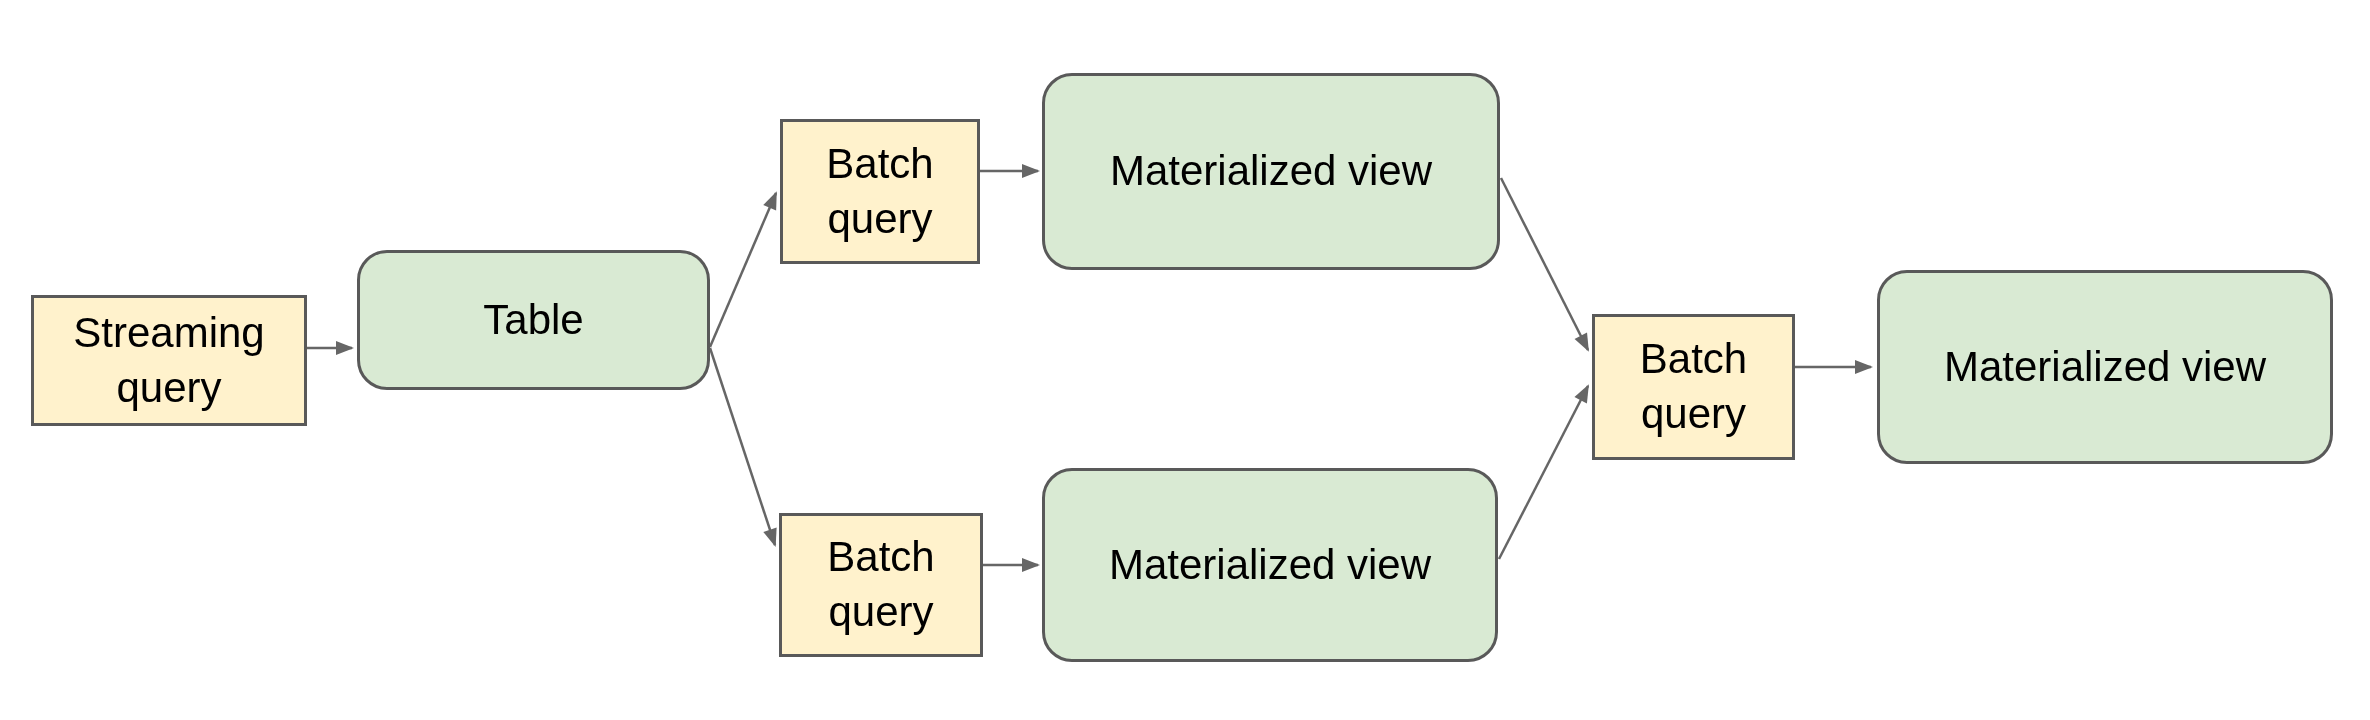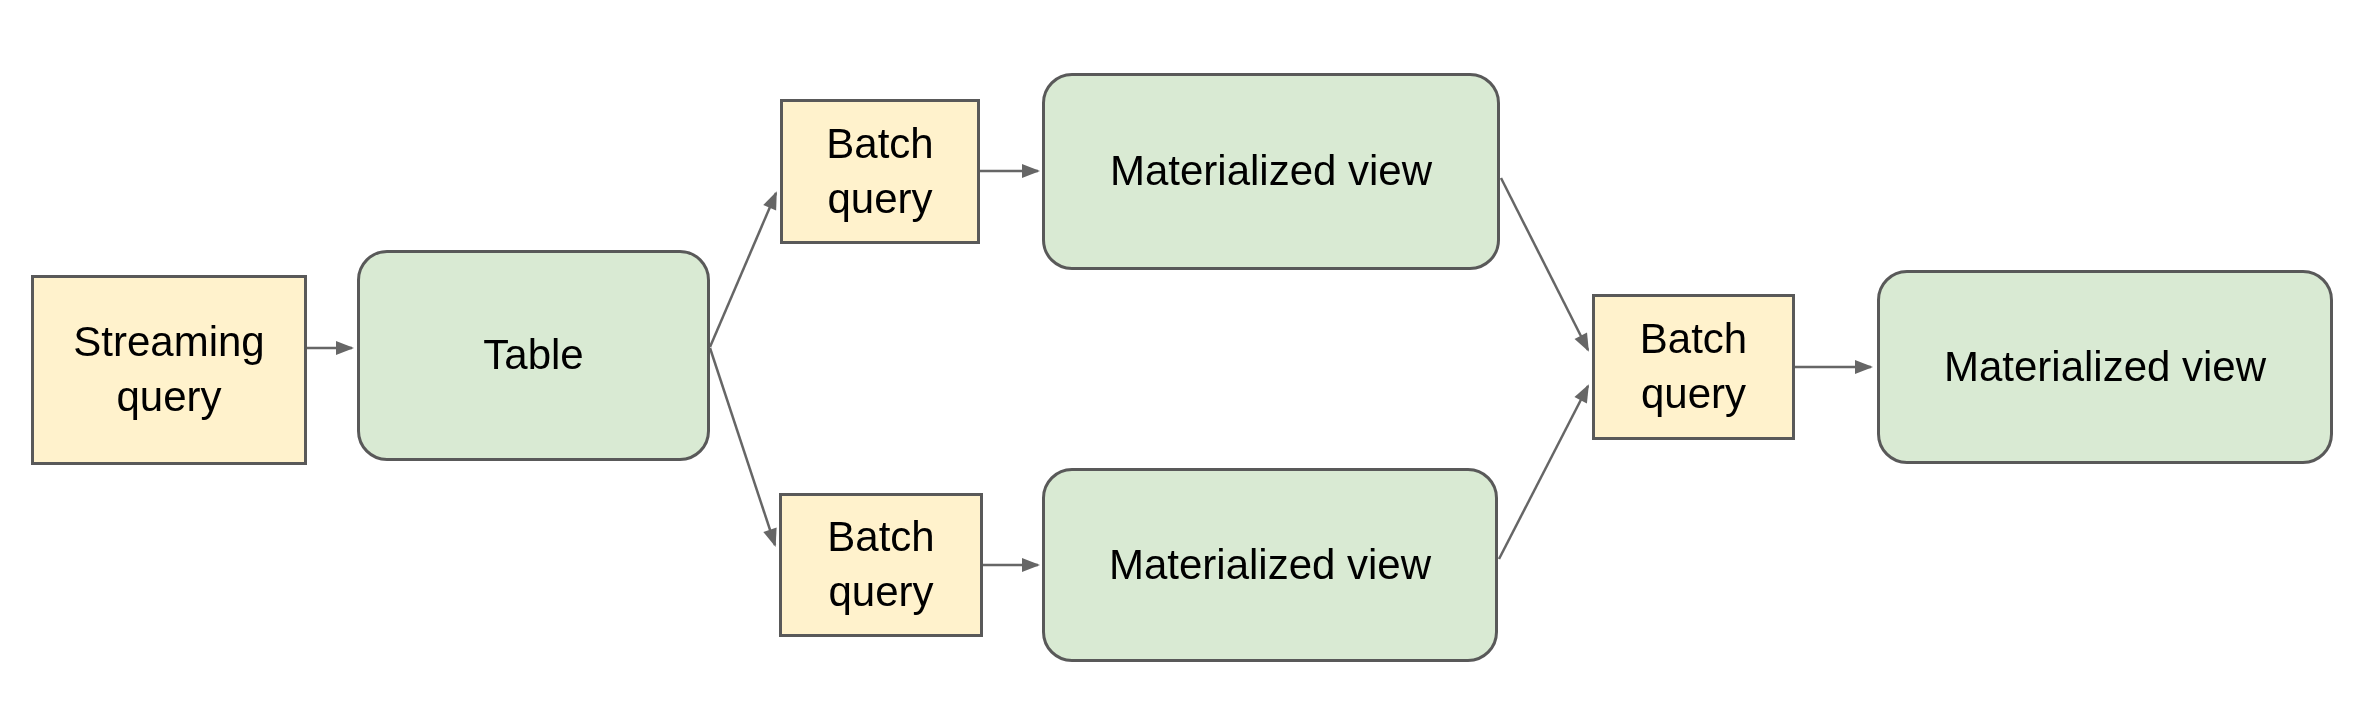--- a/index.html
+++ b/index.html
@@ -30,28 +30,29 @@
     justify-content: center;
     text-align: center;
     font-size: 42px;
     line-height: 1.3;
     color: var(--text, #000000);
     border: 3px solid var(--node-border, #595959);
   }
   .node--query {
     background: var(--query-fill, #fff2cc);
     border-radius: 0;
+    margin-top: 20px;
   }
   .node--view {
     background: var(--view-fill, #d9ead3);
     border-radius: 30px;
     align-items: center;
   }
-  #n-streaming  { left: 31px;   top: 275px; width: 276px; height: 190px; }
-  #n-table      { left: 357px;  top: 250px; width: 353px; height: 211px; }
+  #n-streaming  { left: 31px;   top: 275px; width: 276px; height: 131px; }
+  #n-table      { left: 357px;  top: 250px; width: 353px; height: 140px; }
   #n-bq-top     { left: 780px;  top: 99px;  width: 200px; height: 145px; }
   #n-mv-top     { left: 1042px; top: 73px;  width: 458px; height: 197px; }
   #n-bq-bottom  { left: 779px;  top: 493px; width: 204px; height: 144px; }
   #n-mv-bottom  { left: 1042px; top: 468px; width: 456px; height: 194px; }
   #n-bq-right   { left: 1592px; top: 294px; width: 203px; height: 146px; }
   #n-mv-final   { left: 1877px; top: 270px; width: 456px; height: 194px; }
   .node-label { display: block; padding: 0 8px; }
 </style>
 </head>
 <body>

